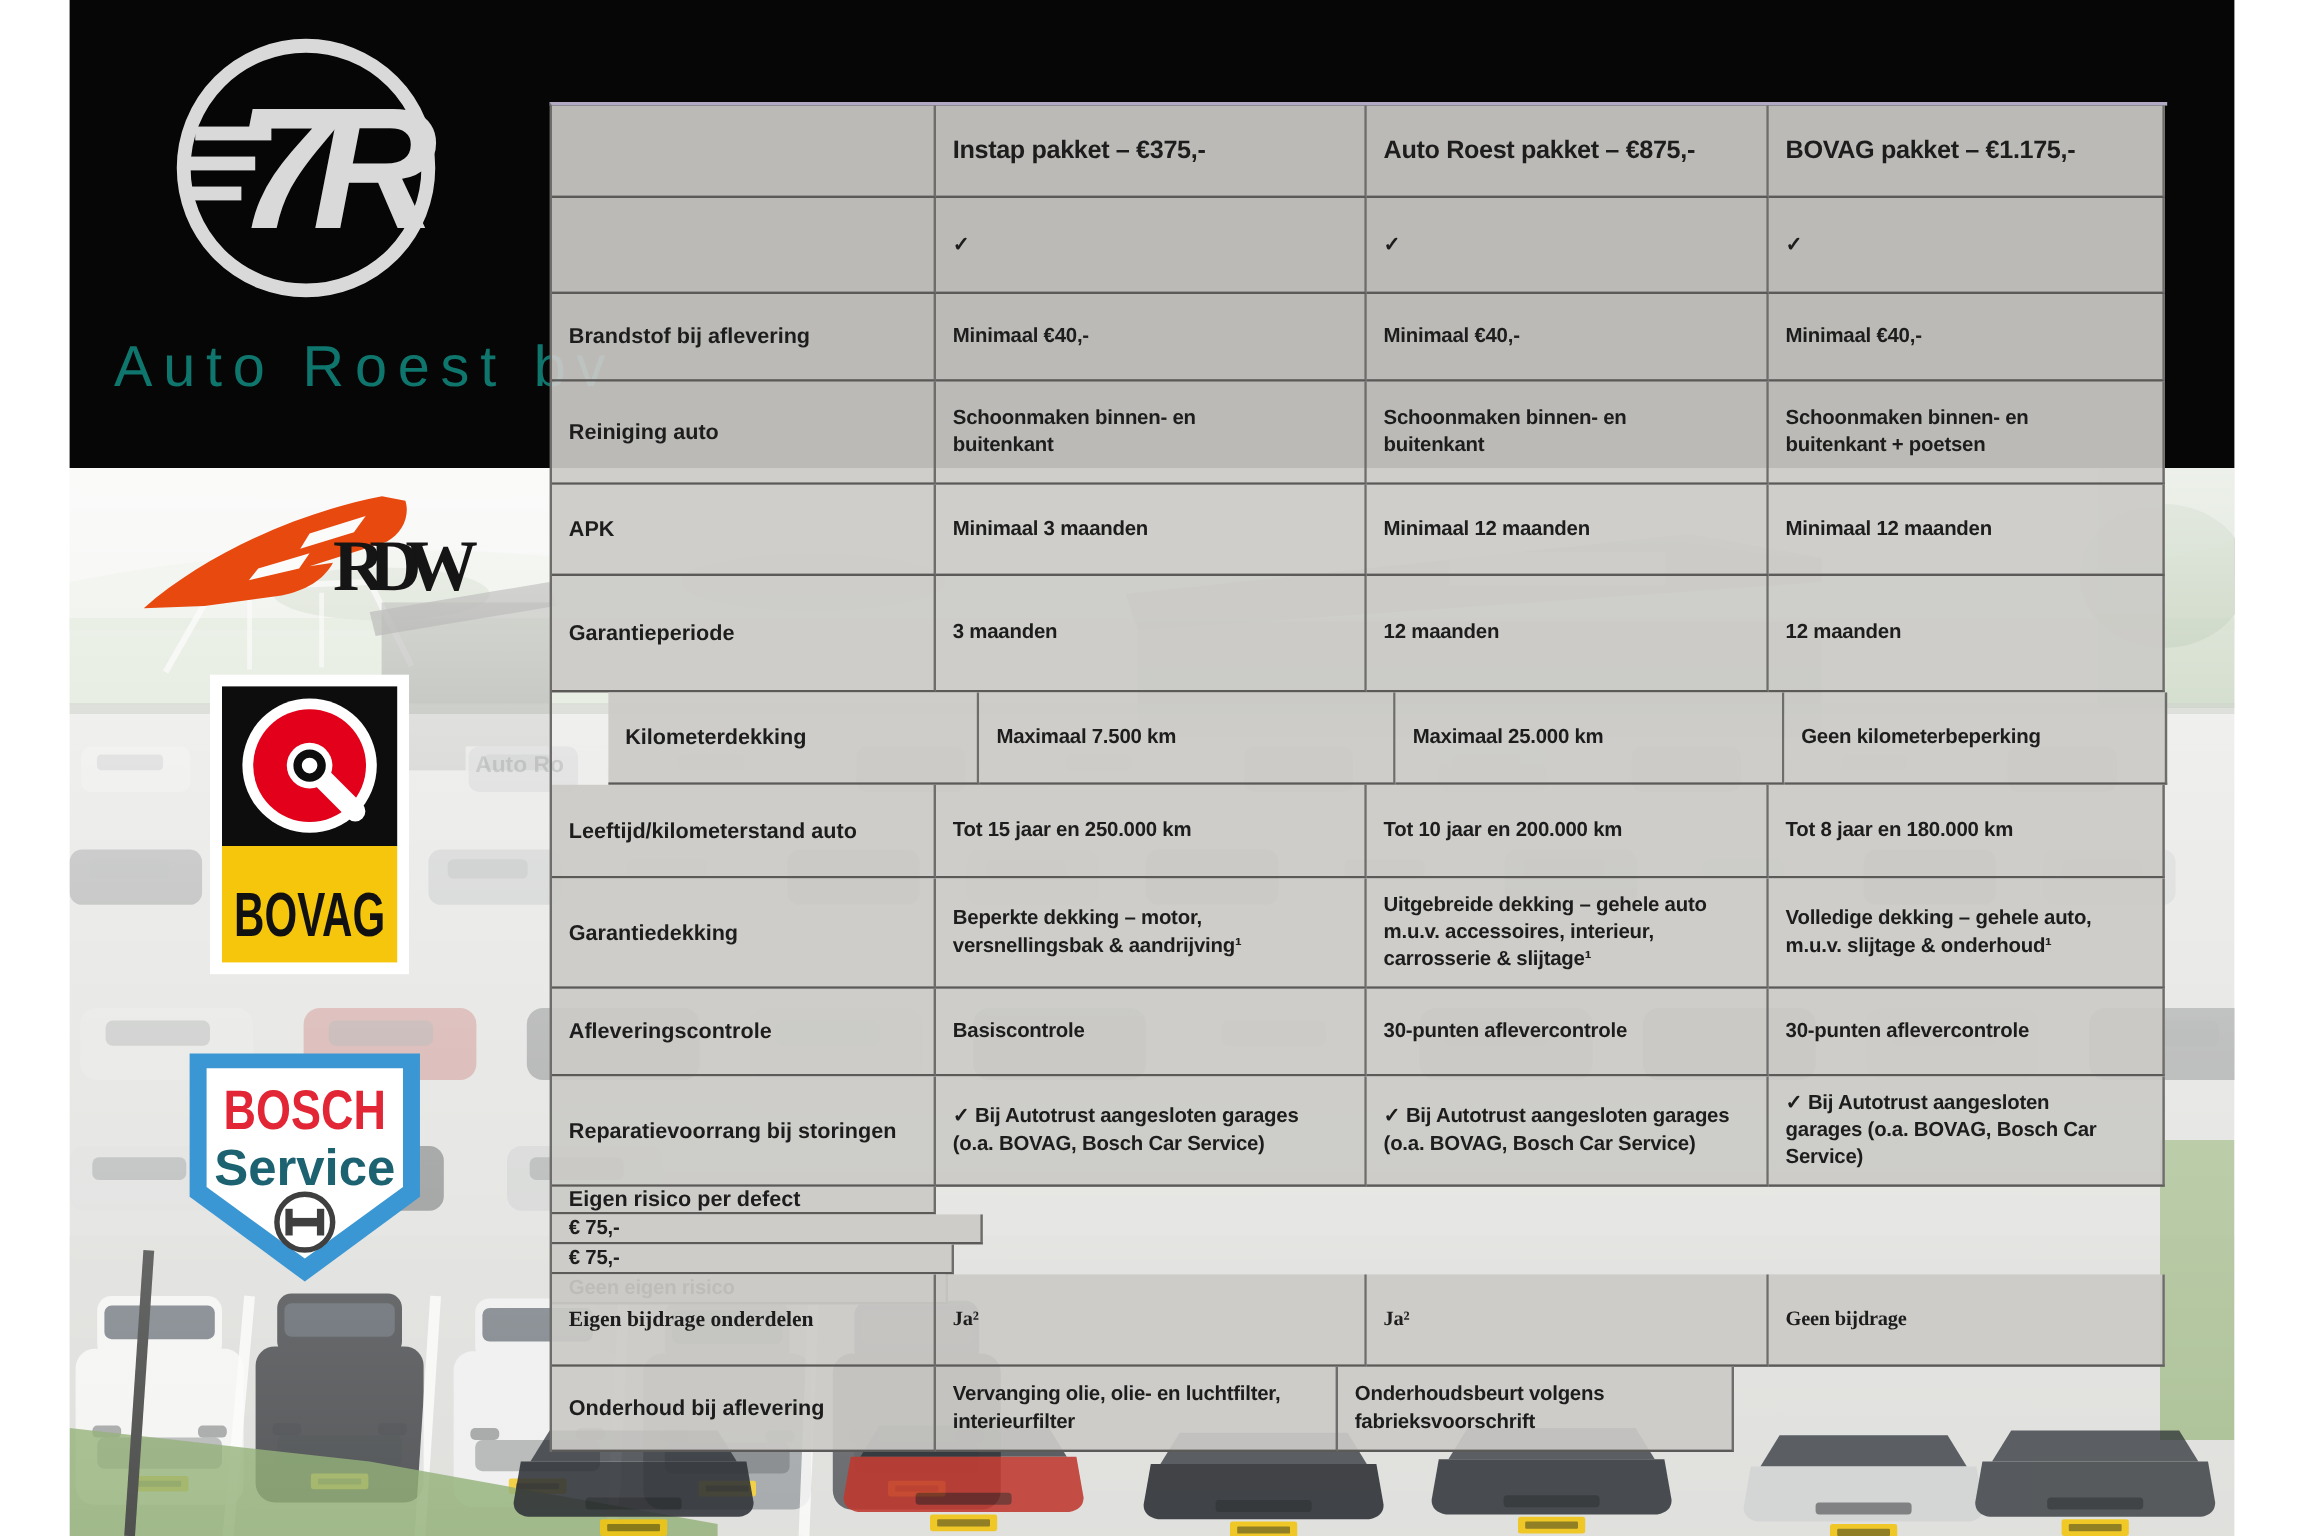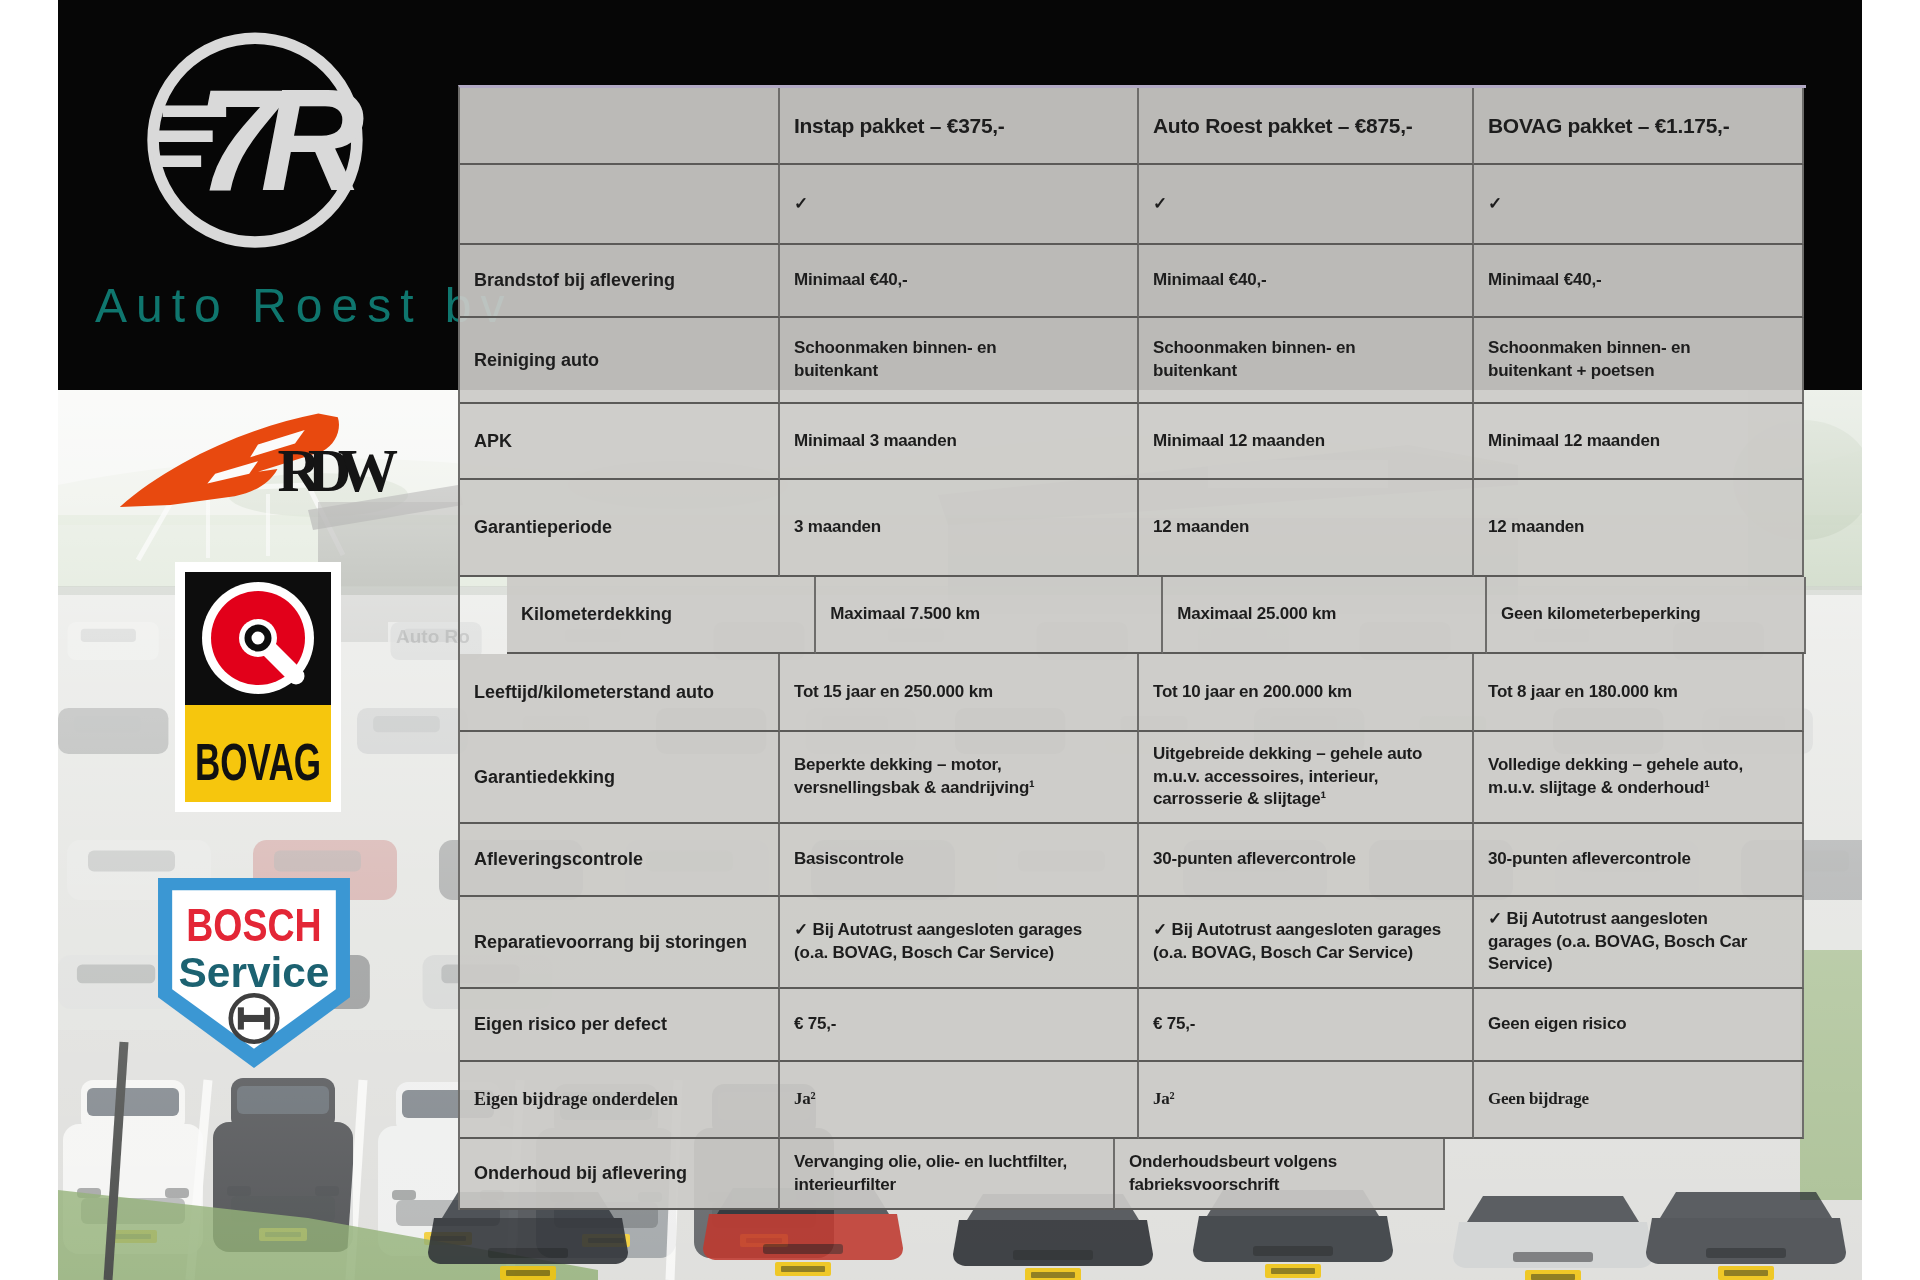--- a/index.html
+++ b/index.html
@@ -391,21 +391,21 @@
           <div class="t-cell c2 t-value">
             <span>✓ Bij Autotrust aangesloten garages
 (o.a. BOVAG, Bosch Car Service)</span>
           </div>
           <div class="t-cell c3 t-value">
             <span>✓ Bij Autotrust aangesloten
 garages (o.a. BOVAG, Bosch Car
 Service)</span>
           </div>
         </div>
-        <div class="t-row" style="height: 73px;">
+        <div class="t-row" style="height: 73px; flex-direction: column;">
           <div class="t-cell c0 t-label">
             <span>Eigen risico per defect</span>
           </div>
           <div class="t-cell c1 t-value">
             <span>€ 75,-</span>
           </div>
           <div class="t-cell c2 t-value">
             <span>€ 75,-</span>
           </div>
           <div class="t-cell c3 t-value">

